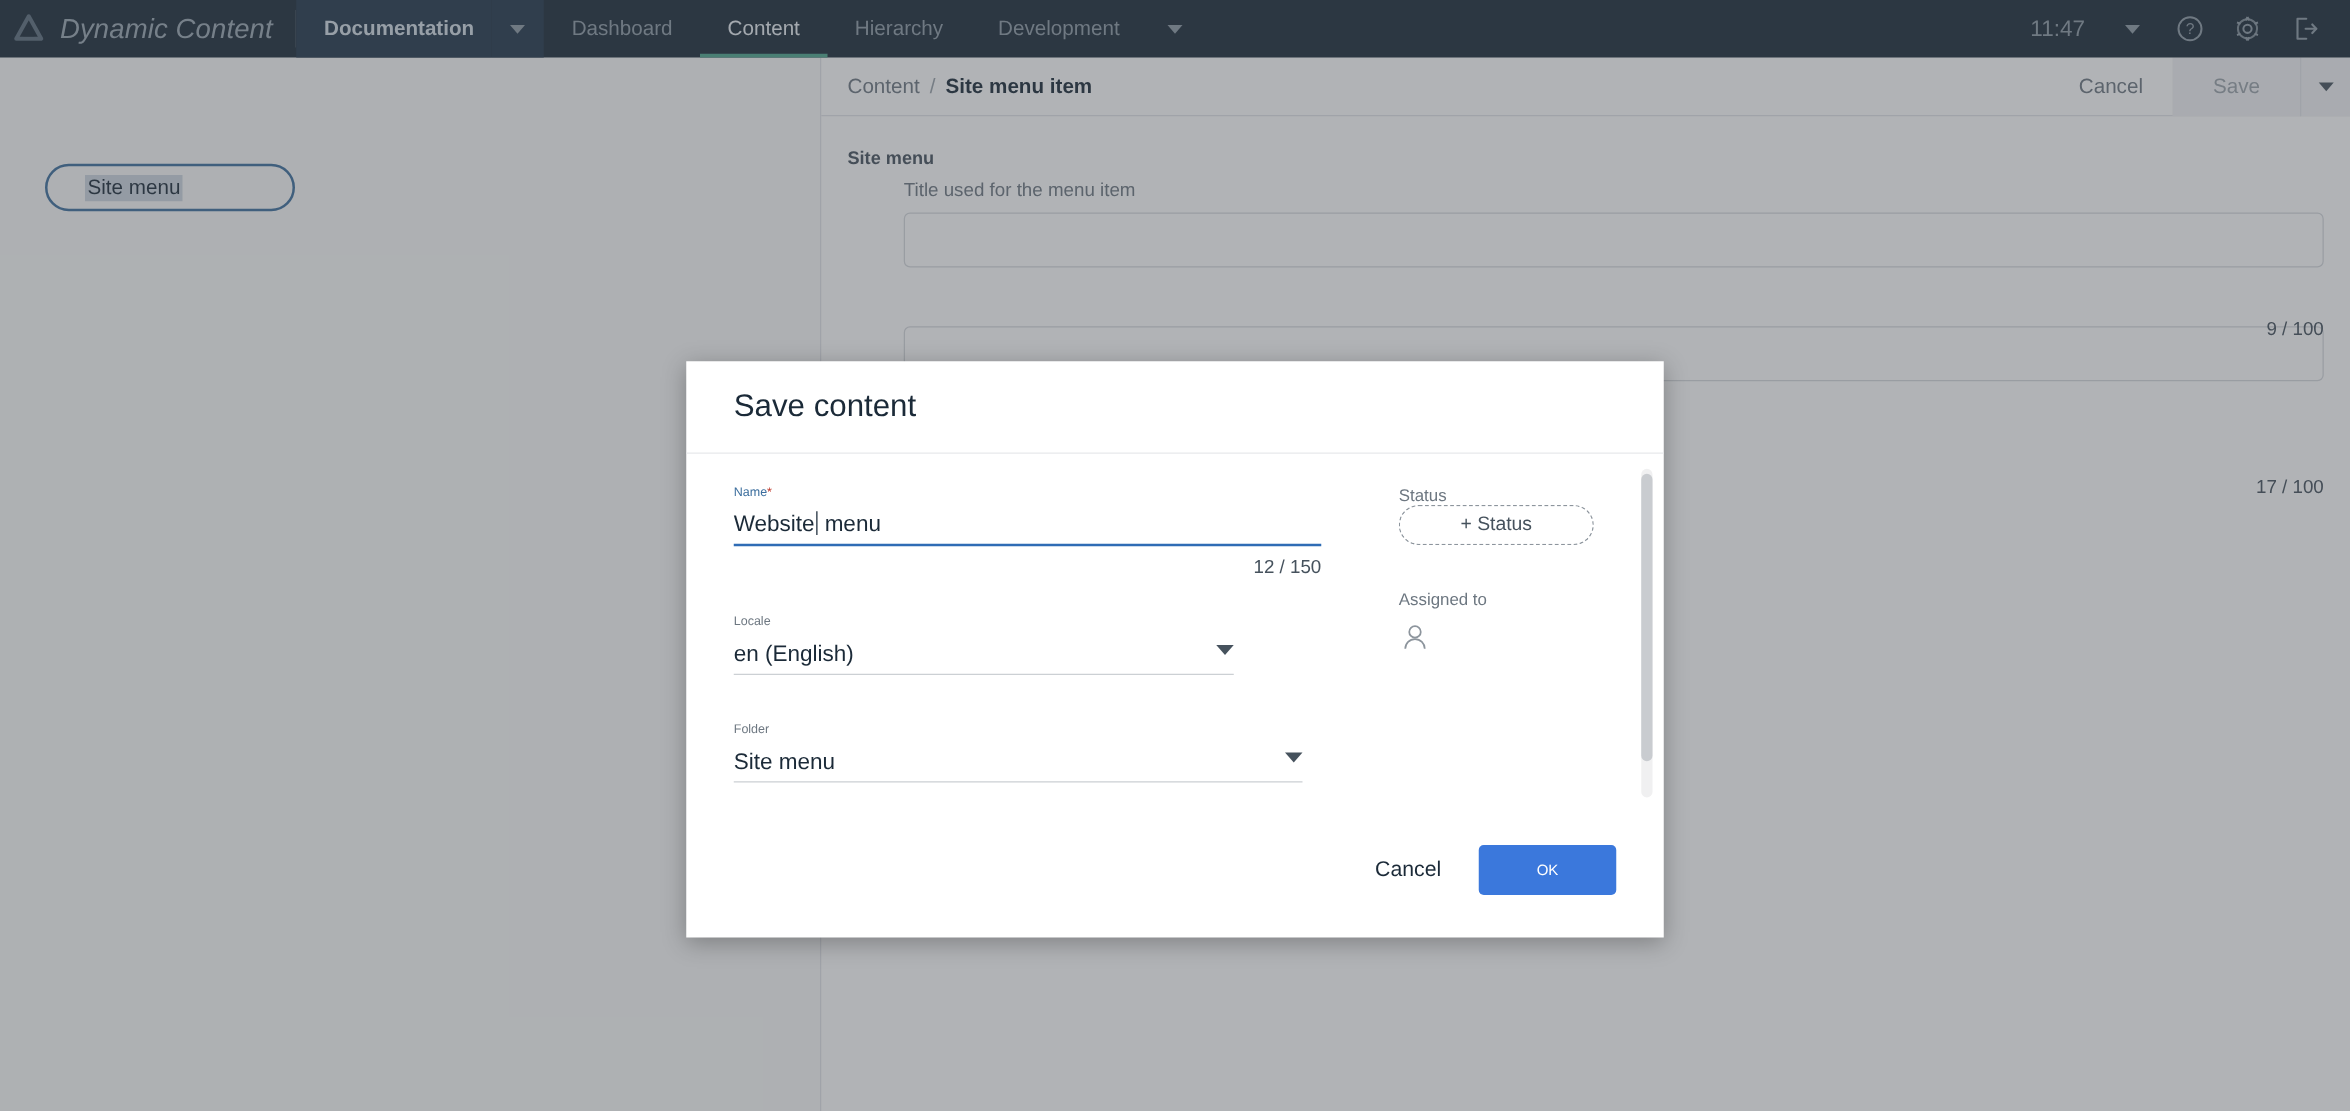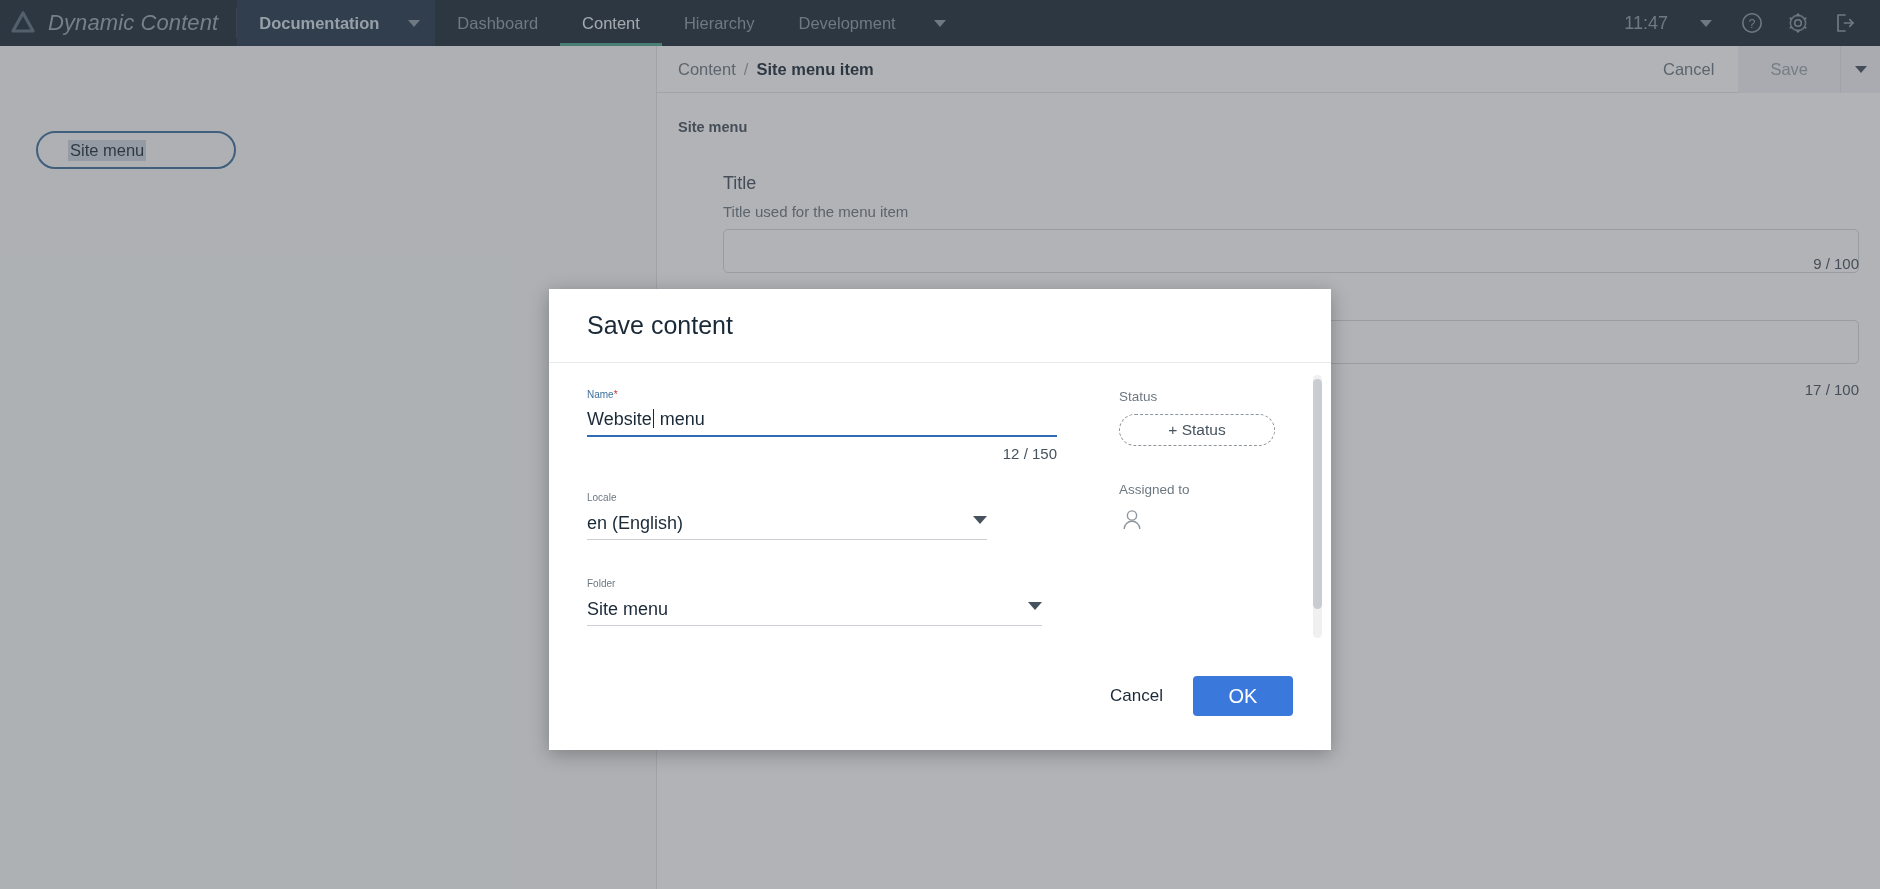--- a/index.html
+++ b/index.html
@@ -267,21 +267,20 @@
     font-size: 15px; color: #46525d;
     margin-top: 8px;
   }
   .mfield.locale { margin-top: 30px; }
   .mfield.folder { margin-top: 38px; }
   .locale-line { width: 400px; }
   .folder-line { width: 455px; }
 
   .rlabel { font-size: 13.5px; color: #6d7781; }
   .status-pill {
-    margin-top: 10px;
     width: 156px; height: 32px;
     border: 1px dashed #8d959d;
     border-radius: 16px;
     display: flex; align-items: center; justify-content: center;
     font-size: 15.5px; color: #46525d;
   }
   .assigned-wrap { margin-top: 36px; }
   .avatar-icon { margin-top: 10px; }
 
   .modal-scrollbar {
@@ -306,24 +305,24 @@
     padding-right: 38px;
     gap: 10px;
   }
   .btn-text {
     font-size: 17px; color: #1b2a38;
     padding: 10px 20px;
     background: transparent; border: 0;
     font-family: inherit;
   }
   .btn-primary {
-    font-size: 20px; color: #ffffff;
+    font-size: 12px; color: #ffffff;
     background: #3b78dc;
     border: 0; border-radius: 4px;
-    width: 100px; height: 40px;
+    width: 110px; height: 40px;
     font-family: inherit;
   }
 </style>
 </head>
 <body>
 
 <div id="app">
 
   <div class="topnav">
     <div class="nav-logo">
@@ -394,21 +393,20 @@
         <div class="btn-save-top">Save</div>
         <div class="btn-save-caret">
           <span class="caret-dark"></span>
         </div>
       </div>
     </div>
 
     <div class="section-name">Site menu</div>
 
     <div class="field-block">
-      <div class="field-label">Title</div>
       <div class="field-help">Title used for the menu item</div>
       <div class="field-counter" style="top:209px">9 / 100</div>
       <div class="field-input"></div>
     </div>
 
     <div class="field-block">
       <div class="field-counter" style="top:335px">17 / 100</div>
       <div class="field-input" style="margin-top:47px"></div>
     </div>
   </div>

